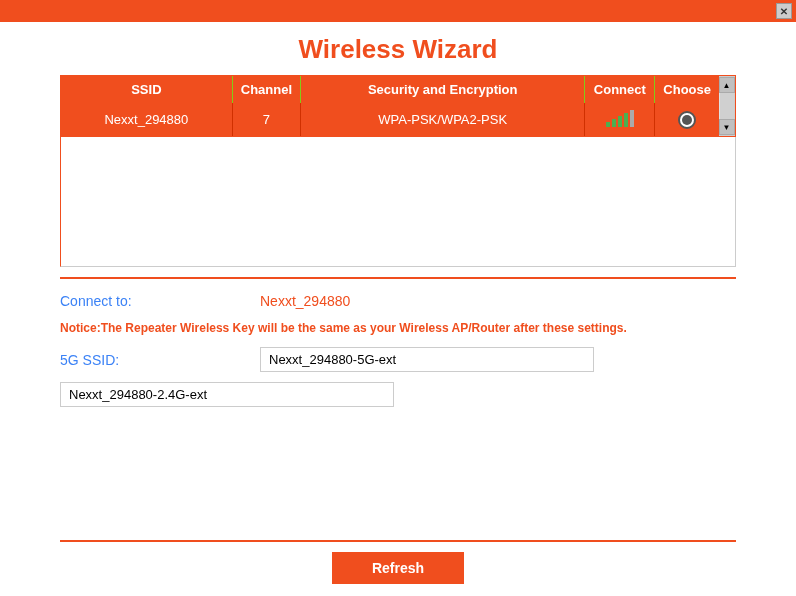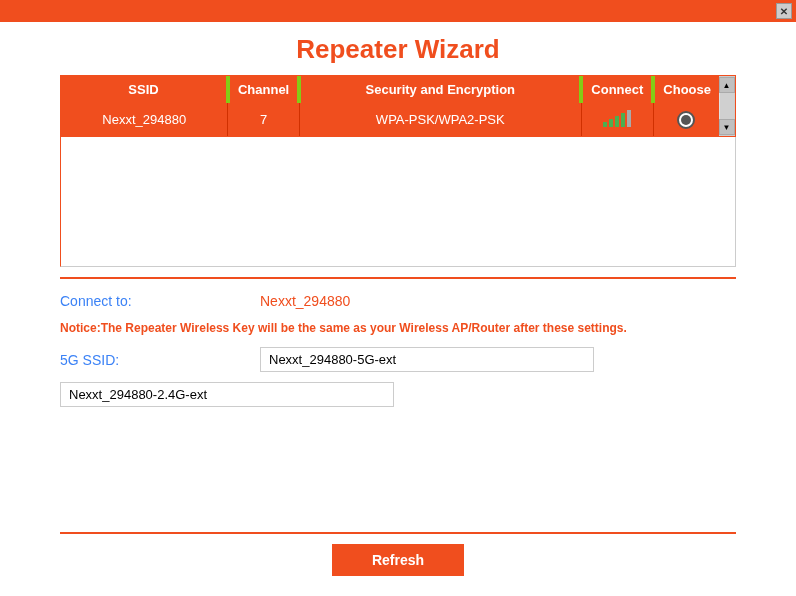--- a/index.html
+++ b/index.html
@@ -69,21 +69,21 @@
       flex: 1;
       border-collapse: collapse;
       width: 100%;
     }
 
     .wifi-table th {
       background: #f04e1e;
       color: white;
       font-size: 13px;
       padding: 6px 8px;
-      border-right: 4px solid #84cc16;
+      border-right: 1px solid #84cc16;
       text-align: center;
     }
 
     .wifi-table td {
       background: #f04e1e;
       color: white;
       font-size: 13px;
       padding: 6px 8px;
       border-right: 1px solid #d03000;
       text-align: center;
@@ -217,21 +217,21 @@
     .bottom-divider {
       height: 2px;
       background: #f04e1e;
       margin: 8px 60px 10px 60px;
     }
 
     .button-row {
       display: flex;
       justify-content: center;
       gap: 116px;
-      padding-bottom: 20px;
+      padding-bottom: 12px;
     }
 
     .btn-orange {
       background: #f04e1e;
       color: white;
       border: none;
       padding: 8px 40px;
       font-size: 14px;
       cursor: pointer;
       font-weight: bold;
@@ -247,21 +247,21 @@
 <body>
 
 <div class="title-bar">
   <div class="close-btn">
     <span>✕</span>
   </div>
 </div>
 
 <div class="main-container">
 
-  <div class="page-title">Repeater Wizard</div>
+  <div class="page-title">Wireless Wizard</div>
 
   <div class="table-section">
     <div class="wifi-table-wrapper">
       <table class="wifi-table">
         <thead>
           <tr>
             <th>SSID</th>
             <th style="width:60px">Channel</th>
             <th>Security and Encryption</th>
             <th style="width:70px">Connect</th>

